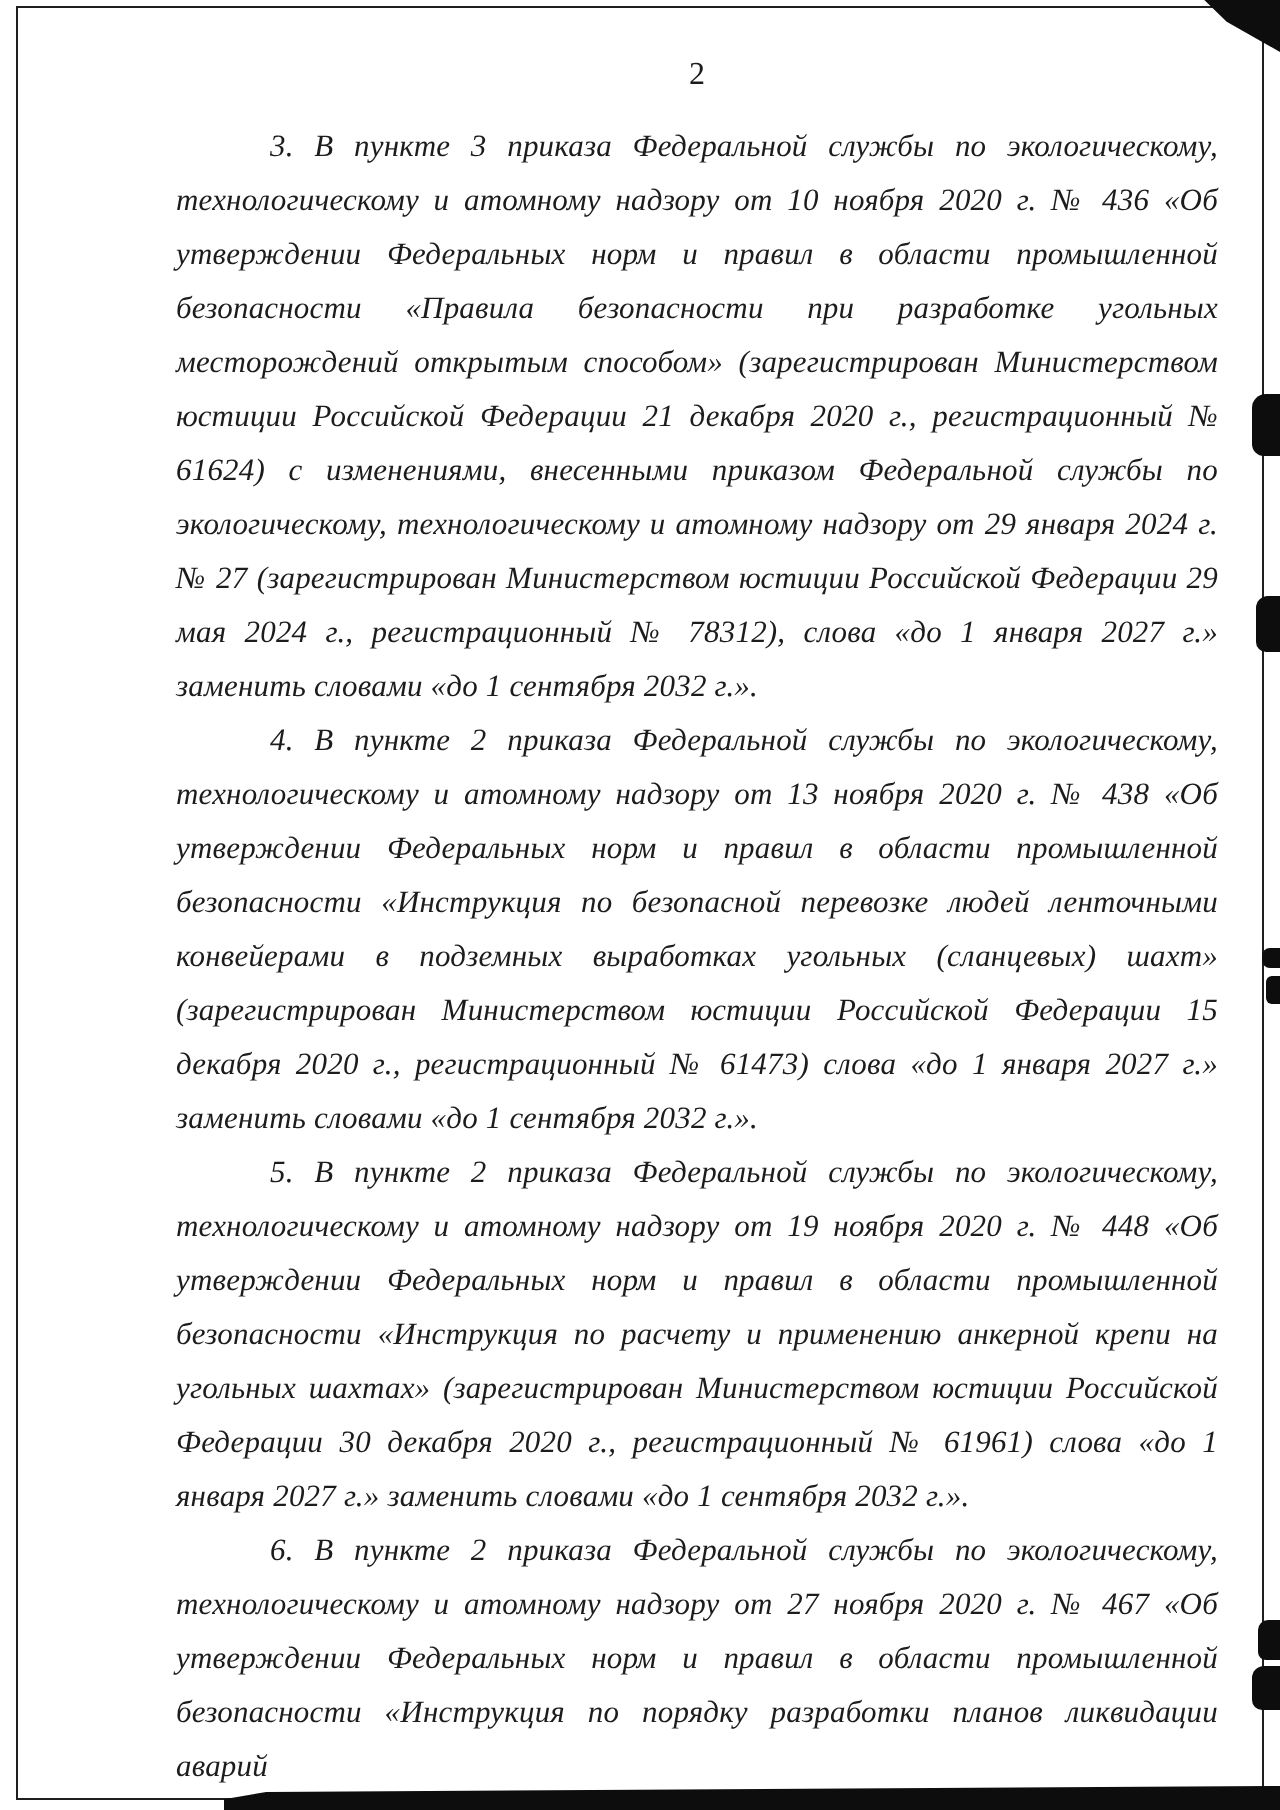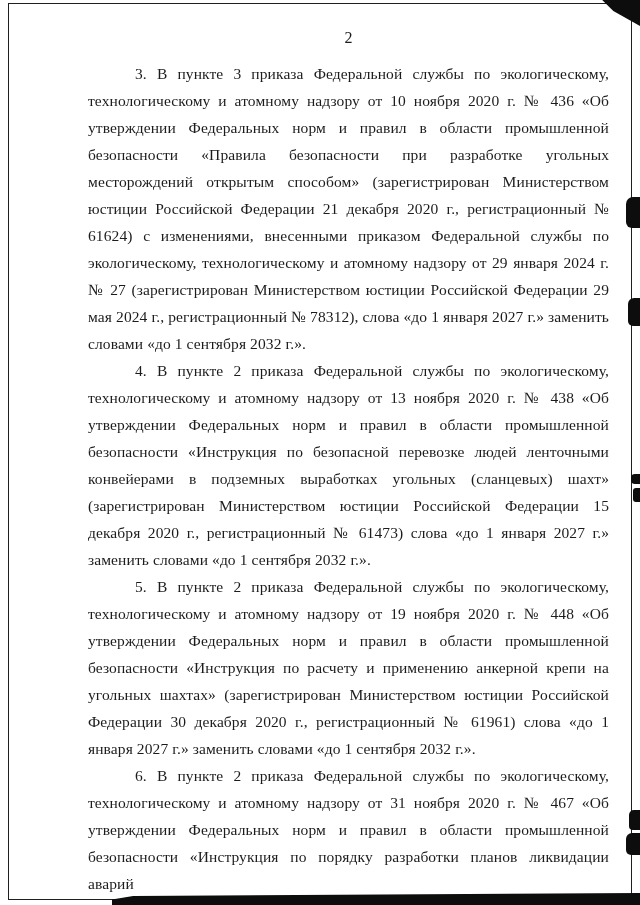--- a/index.html
+++ b/index.html
@@ -37,20 +37,21 @@
     line-height: 27px;
     margin-bottom: 9px;
   }
   .content p {
     margin: 0;
     font-size: 15.5px;
     line-height: 27px;
     text-align: justify;
     text-indent: 47px;
     letter-spacing: 0.1px;
+    font-style: italic;
   }
   .artifact {
     position: absolute;
     background: #0d0d0d;
   }
   .corner-mark {
     left: 597px; top: 0; width: 43px; height: 26px;
     clip-path: polygon(12% 0, 100% 0, 100% 100%, 38% 42%);
   }
   .blob-1 { left: 626px; top: 197px; width: 14px; height: 31px; border-radius: 7px 0 0 6px; }
@@ -67,21 +68,21 @@
 </head>
 <body>
 
 <div class="page-border"></div>
 
 <div class="content">
   <div class="page-number">2</div>
   <p>3. В пункте 3 приказа Федеральной службы по экологическому, технологическому и атомному надзору от 10 ноября 2020 г. № 436 «Об утверждении Федеральных норм и правил в области промышленной безопасности «Правила безопасности при разработке угольных месторождений открытым способом» (зарегистрирован Министерством юстиции Российской Федерации 21 декабря 2020 г., регистрационный № 61624) с изменениями, внесенными приказом Федеральной службы по экологическому, технологическому и атомному надзору от 29 января 2024 г. № 27 (зарегистрирован Министерством юстиции Российской Федерации 29 мая 2024 г., регистрационный № 78312), слова «до 1 января 2027 г.» заменить словами «до 1 сентября 2032 г.».</p>
   <p>4. В пункте 2 приказа Федеральной службы по экологическому, технологическому и атомному надзору от 13 ноября 2020 г. № 438 «Об утверждении Федеральных норм и правил в области промышленной безопасности «Инструкция по безопасной перевозке людей ленточными конвейерами в подземных выработках угольных (сланцевых) шахт» (зарегистрирован Министерством юстиции Российской Федерации 15 декабря 2020 г., регистрационный № 61473) слова «до 1 января 2027 г.» заменить словами «до 1 сентября 2032 г.».</p>
   <p>5. В пункте 2 приказа Федеральной службы по экологическому, технологическому и атомному надзору от 19 ноября 2020 г. № 448 «Об утверждении Федеральных норм и правил в области промышленной безопасности «Инструкция по расчету и применению анкерной крепи на угольных шахтах» (зарегистрирован Министерством юстиции Российской Федерации 30 декабря 2020 г., регистрационный № 61961) слова «до 1 января 2027 г.» заменить словами «до 1 сентября 2032 г.».</p>
-  <p>6. В пункте 2 приказа Федеральной службы по экологическому, технологическому и атомному надзору от 31 ноября 2020 г. № 467 «Об утверждении Федеральных норм и правил в области промышленной безопасности «Инструкция по порядку разработки планов ликвидации аварий</p>
+  <p>6. В пункте 2 приказа Федеральной службы по экологическому, технологическому и атомному надзору от 27 ноября 2020 г. № 467 «Об утверждении Федеральных норм и правил в области промышленной безопасности «Инструкция по порядку разработки планов ликвидации аварий</p>
 </div>
 
 <div class="artifact corner-mark"></div>
 <div class="artifact blob-1"></div>
 <div class="artifact blob-2"></div>
 <div class="artifact blob-3"></div>
 <div class="artifact blob-4"></div>
 <div class="artifact blob-5"></div>
 <div class="artifact blob-6"></div>
 <div class="artifact bottom-bar"></div>

